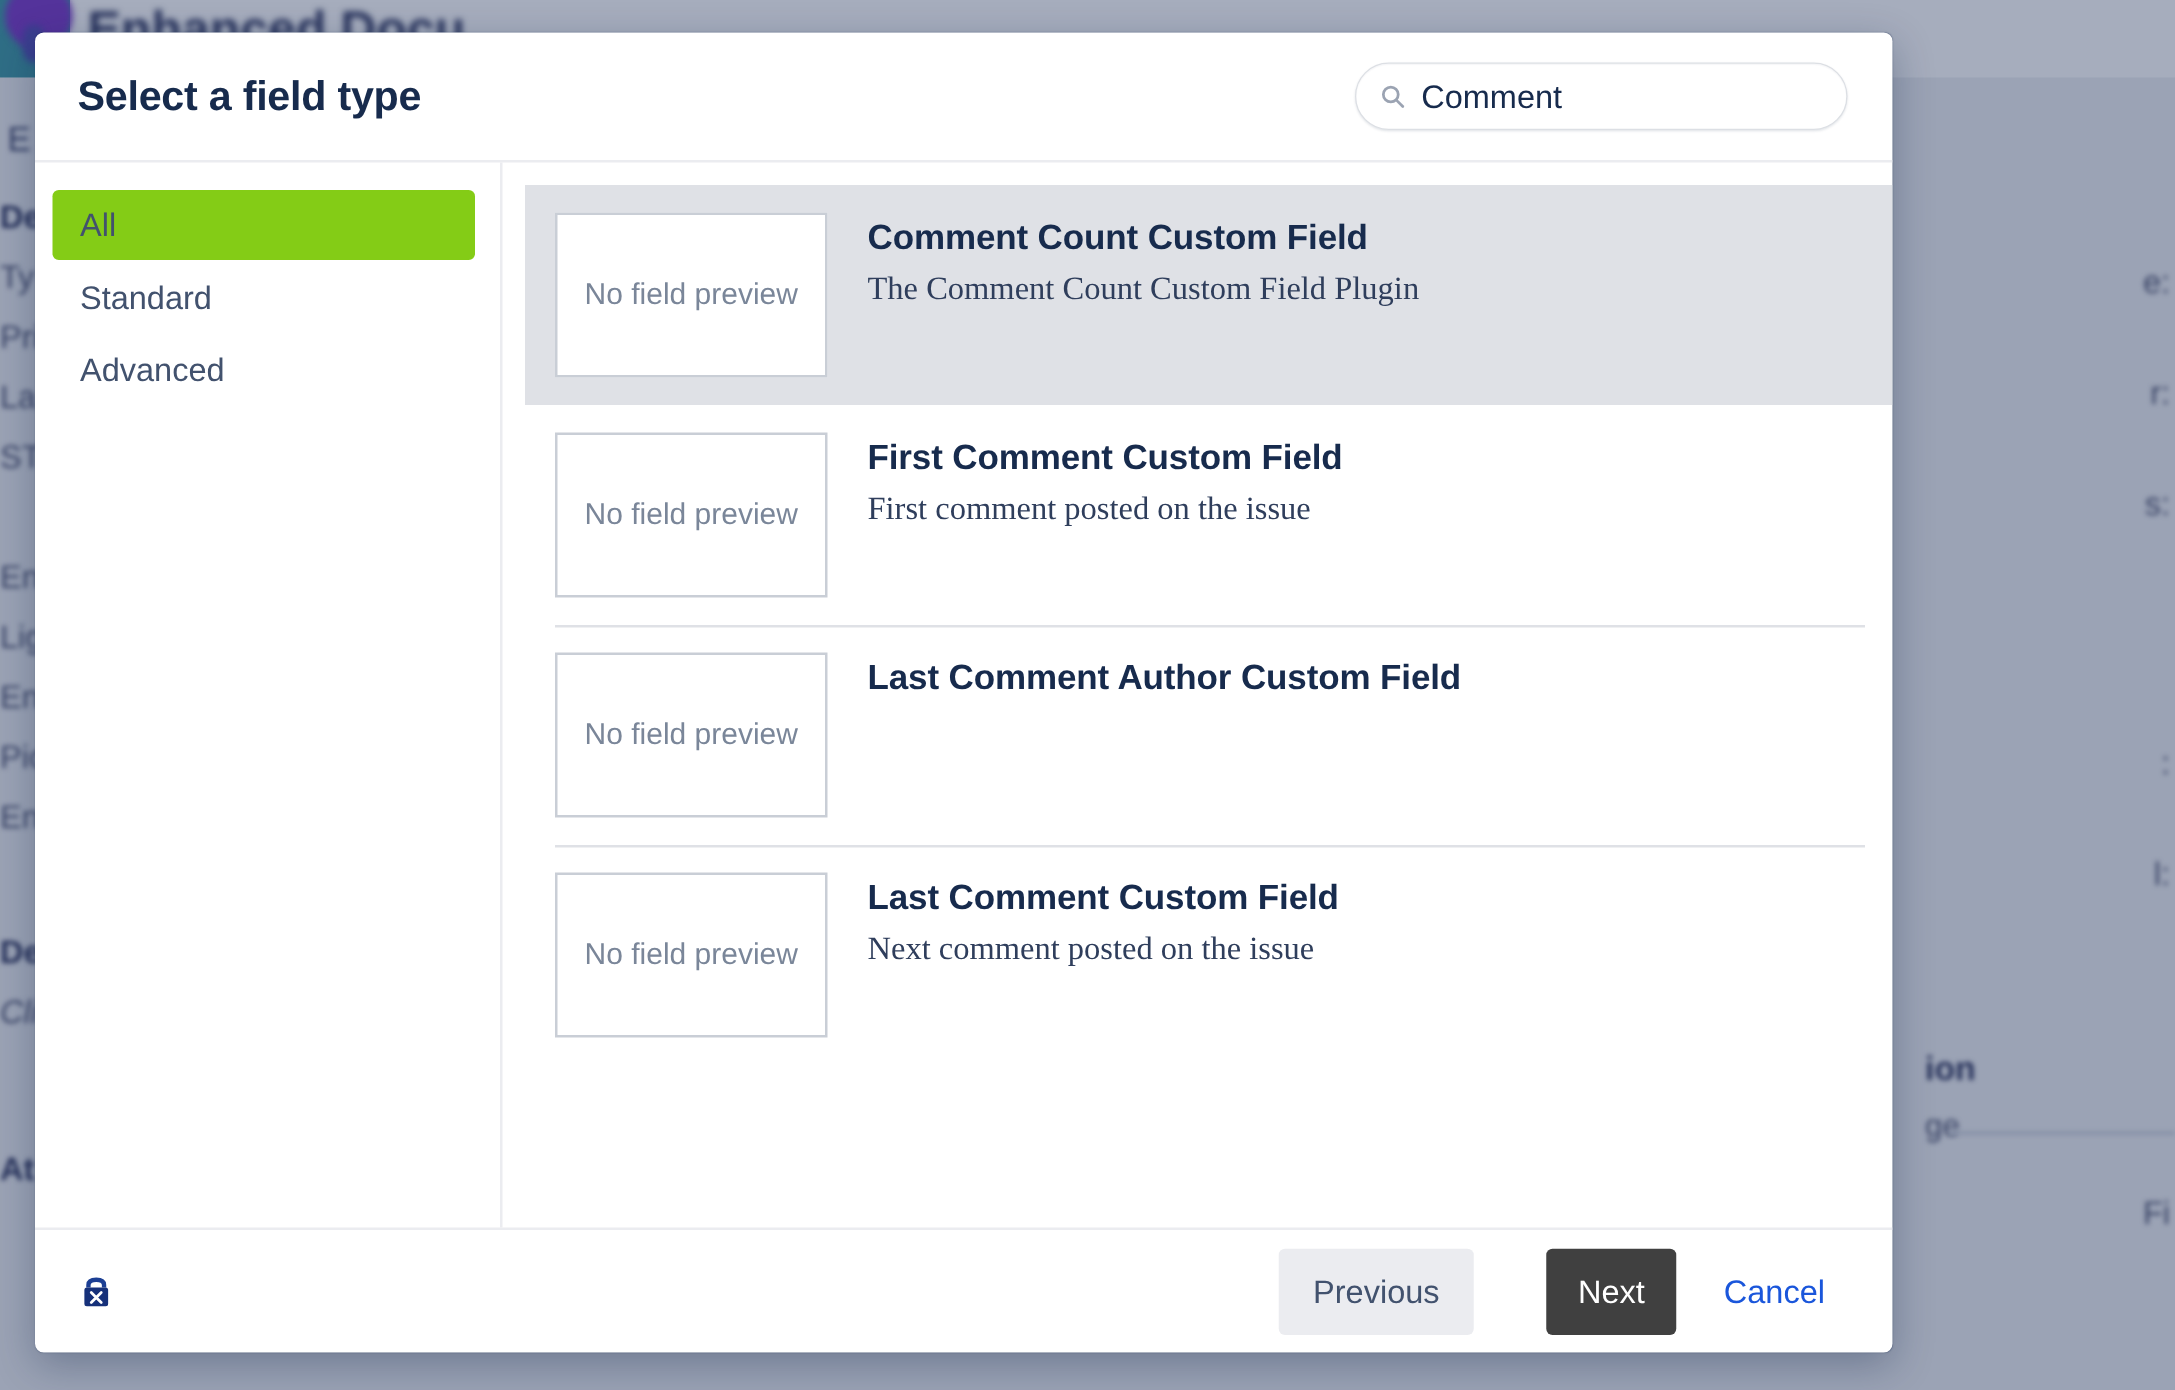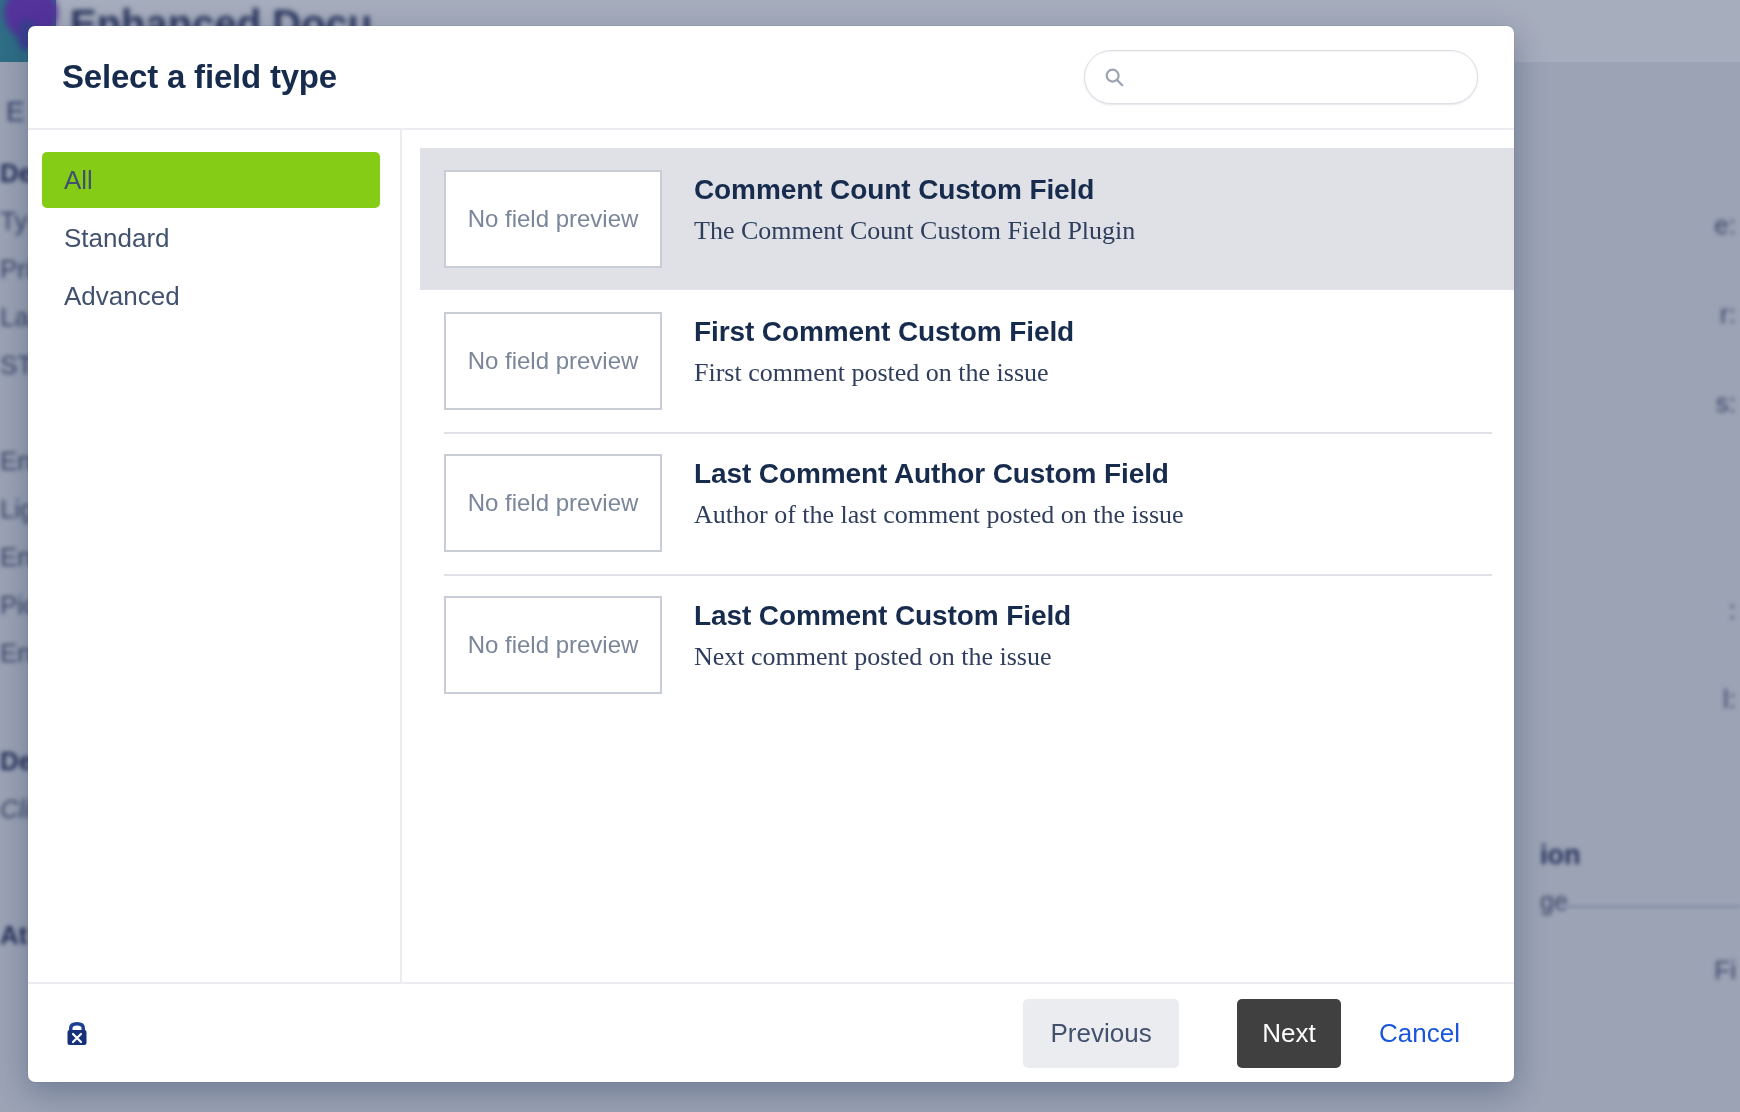--- a/index.html
+++ b/index.html
@@ -230,21 +230,21 @@
     position: absolute;
     left: 24px;
     right: 22px;
     top: 0;
     height: 2px;
     background: #dfe1e6;
   }
   .result-row.selected + .result-row::before { background: transparent; }
   .preview-box {
     flex: 0 0 218px;
-    height: 98px;
+    height: 132px;
     border: 2px solid #c9ced6;
     background: #ffffff;
     display: flex;
     align-items: center;
     justify-content: center;
     font-size: 24px;
     color: #7a8699;
     box-sizing: border-box;
     margin-right: 32px;
   }
@@ -365,20 +365,21 @@
 
   <div class="modal-header">
     <div class="modal-title">Select a field type</div>
 
     <div class="search-wrap">
       <div class="search-box">
         <svg class="search-icon" viewBox="0 0 24 24" fill="none" stroke="#5e6c84" stroke-width="2.4" stroke-linecap="round">
           <circle cx="10.5" cy="10.5" r="6.5"></circle>
           <line x1="15.4" y1="15.4" x2="21" y2="21"></line>
         </svg>
+        <input class="search-input" type="text" value="Comment" style="">
       </div>
     </div>
   </div>
 
   <div class="modal-body">
 
     <div class="sidebar">
       <div class="side-item active">
         <span>All</span>
       </div>
@@ -411,21 +412,20 @@
           <div class="result-desc">First comment posted on the issue</div>
         </div>
       </div>
 
       <div class="result-row">
         <div class="preview-box">
           <span>No field preview</span>
         </div>
         <div class="result-text">
           <div class="result-title">Last Comment Author Custom Field</div>
-          <div class="result-desc">Author of the last comment posted on the issue</div>
         </div>
       </div>
 
       <div class="result-row">
         <div class="preview-box">
           <span>No field preview</span>
         </div>
         <div class="result-text">
           <div class="result-title">Last Comment Custom Field</div>
           <div class="result-desc">Next comment posted on the issue</div>

